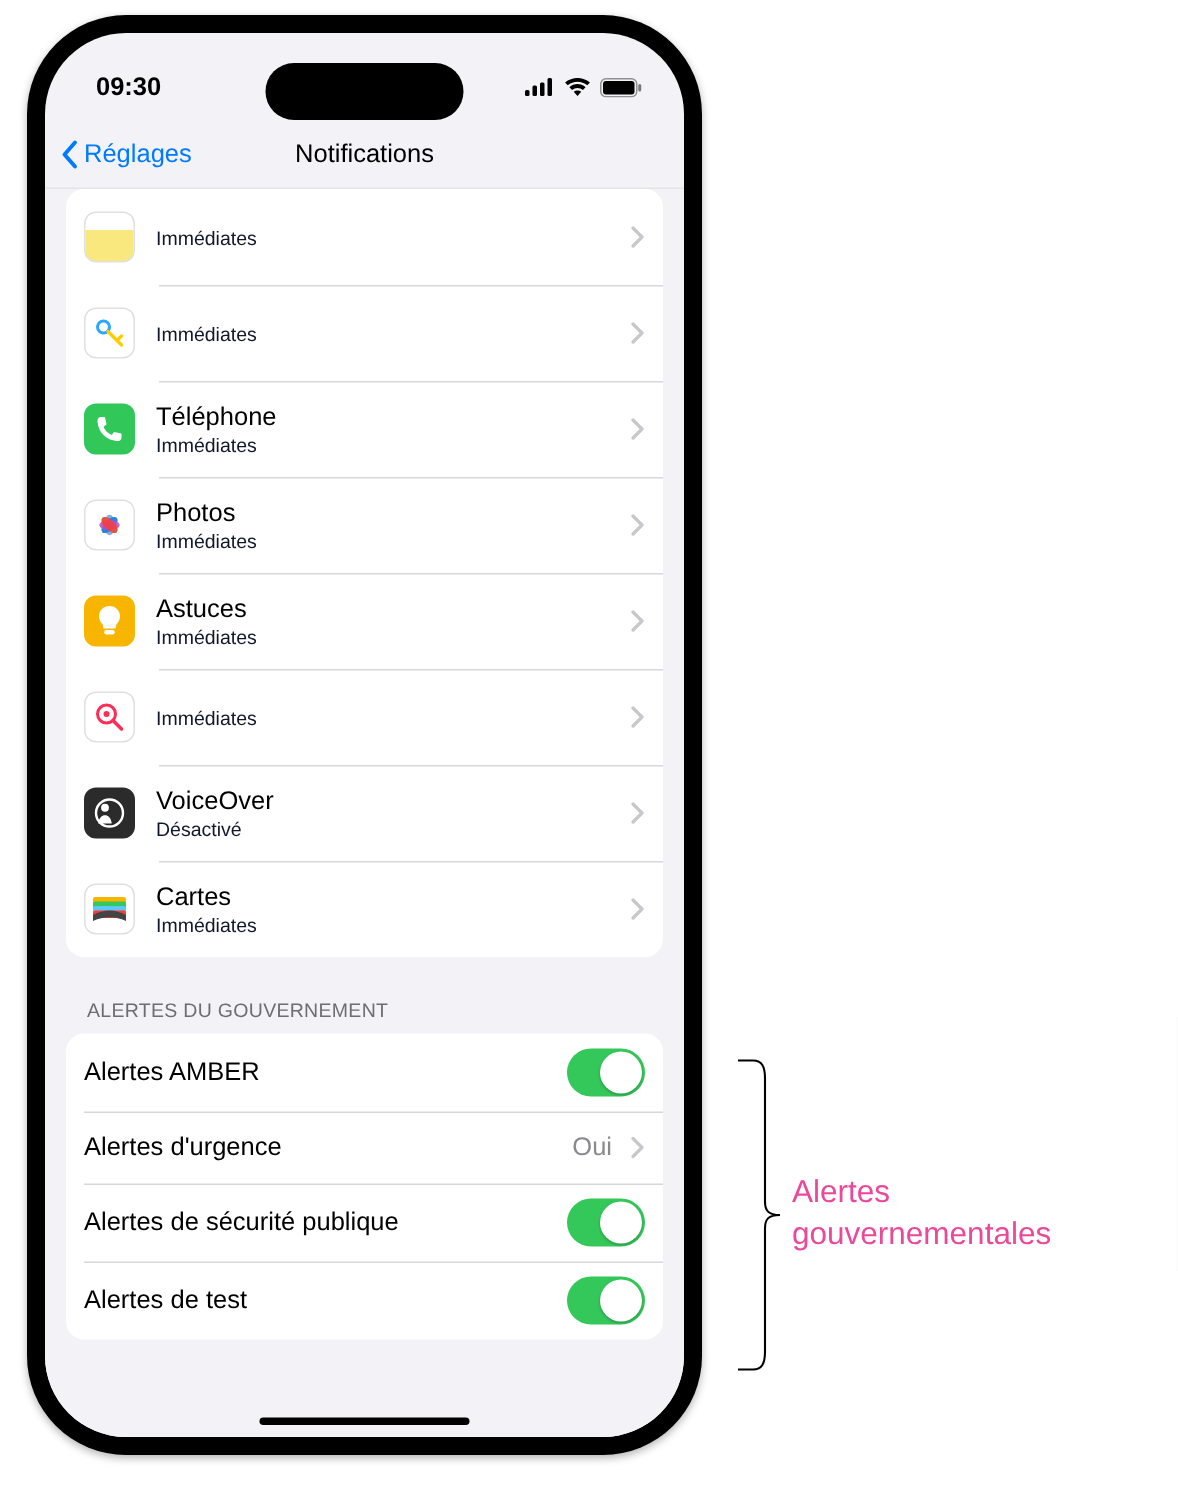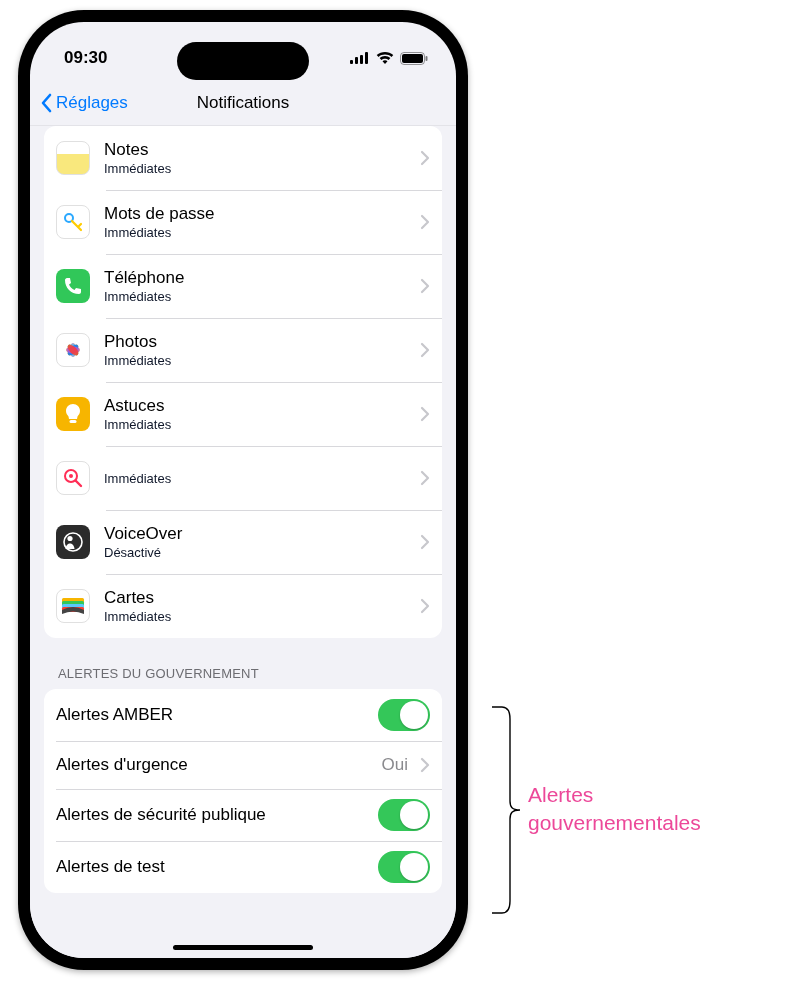--- a/index.html
+++ b/index.html
@@ -208,39 +208,37 @@
         <div class="nav-title">Notifications</div>
       </div>
 
       <div class="content">
 
         <div class="group">
 
           <div class="row">
             <div class="app-icon ic-notes"></div>
             <div class="row-text">
-              <div class="row-title">Notes</div>
               <div class="row-sub">Immédiates</div>
             </div>
             <span class="chev">
                 <svg viewBox="0 0 10 16">
                   <path d="M2 2 L8 8 L2 14" fill="none" stroke="#c7c7cc" stroke-width="2.2" stroke-linecap="round" stroke-linejoin="round"></path>
                 </svg>
               </span>
           </div>
 
           <div class="row">
             <div class="app-icon ic-pw">
               <svg width="22" height="22" viewBox="0 0 22 22">
                   <circle cx="7" cy="7" r="4" fill="none" stroke="#2aa8ff" stroke-width="2"></circle>
                   <path d="M10 10 L19 19 M16 16 L19 13" stroke="#ffcc00" stroke-width="2.2" fill="none" stroke-linecap="round"></path>
                 </svg>
             </div>
             <div class="row-text">
-              <div class="row-title">Mots de passe</div>
               <div class="row-sub">Immédiates</div>
             </div>
             <span class="chev">
                 <svg viewBox="0 0 10 16">
                   <path d="M2 2 L8 8 L2 14" fill="none" stroke="#c7c7cc" stroke-width="2.2" stroke-linecap="round" stroke-linejoin="round"></path>
                 </svg>
               </span>
           </div>
 
           <div class="row">

